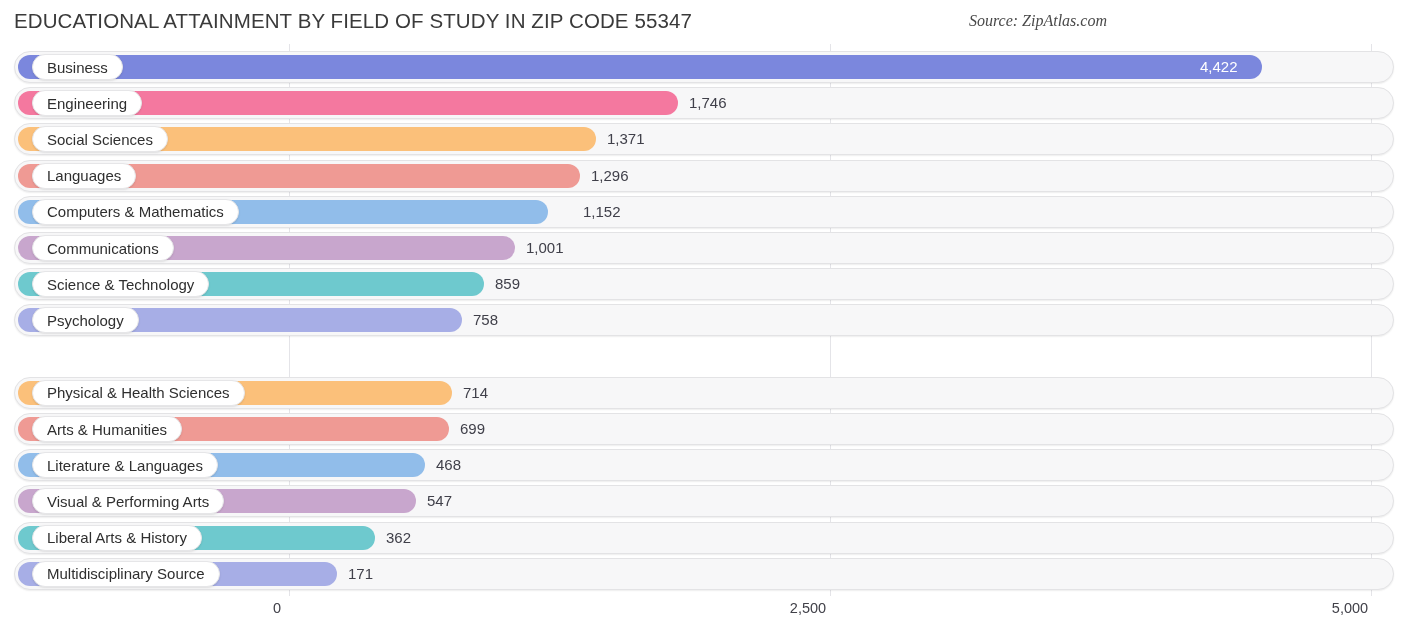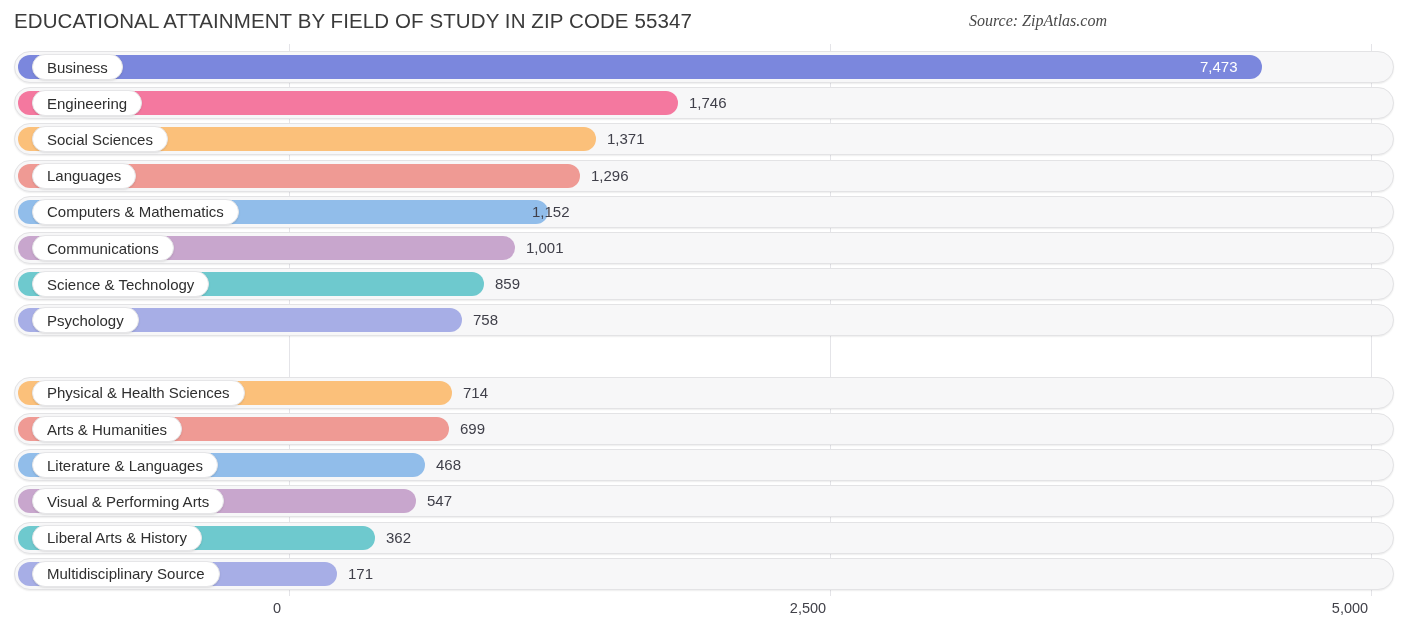--- a/index.html
+++ b/index.html
@@ -164,21 +164,21 @@
         <div class="gridline" style="left: 830px;"></div>
         <div class="gridline" style="left: 1371px;"></div>
       </div>
     <div class="rows">
         <div class="row" style="top: 7px;">
           <div class="track"></div>
           <div class="bar" style="background: rgb(123, 135, 221); width: 1244px;"></div>
           <div class="label-pill">
             <span>Business</span>
           </div>
-          <div class="value-in" style="left: 1186px;">7,473</div>
+          <div class="value-in" style="left: 1186px;">4,422</div>
         </div>
         <div class="row" style="top: 43.2px;">
           <div class="track"></div>
           <div class="bar" style="background: rgb(244, 120, 159); width: 660px;"></div>
           <div class="label-pill">
             <span>Engineering</span>
           </div>
           <div class="value-out" style="left: 675px;">1,746</div>
         </div>
         <div class="row" style="top: 79.4px;">
@@ -196,21 +196,21 @@
             <span>Languages</span>
           </div>
           <div class="value-out" style="left: 577px;">1,296</div>
         </div>
         <div class="row" style="top: 151.8px;">
           <div class="track"></div>
           <div class="bar" style="background: rgb(145, 189, 234); width: 530px;"></div>
           <div class="label-pill">
             <span>Computers &amp; Mathematics</span>
           </div>
-          <div class="value-out" style="left: 518px; text-align: right;">1,152</div>
+          <div class="value-out" style="left: 569px; text-align: right;">1,152</div>
         </div>
         <div class="row" style="top: 188px;">
           <div class="track"></div>
           <div class="bar" style="background: rgb(200, 166, 205); width: 497px;"></div>
           <div class="label-pill">
             <span>Communications</span>
           </div>
           <div class="value-out" style="left: 512px;">1,001</div>
         </div>
         <div class="row" style="top: 224.2px;">

